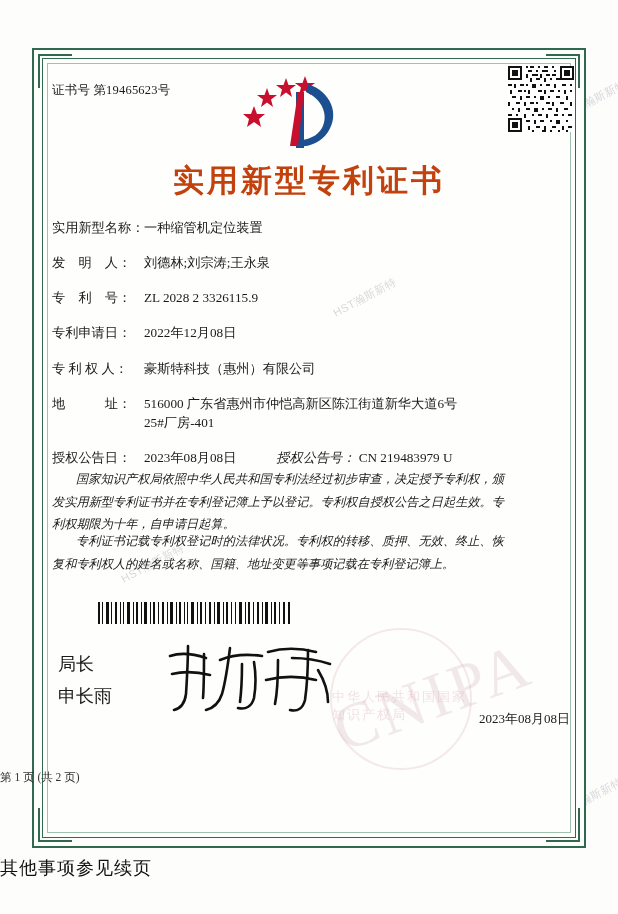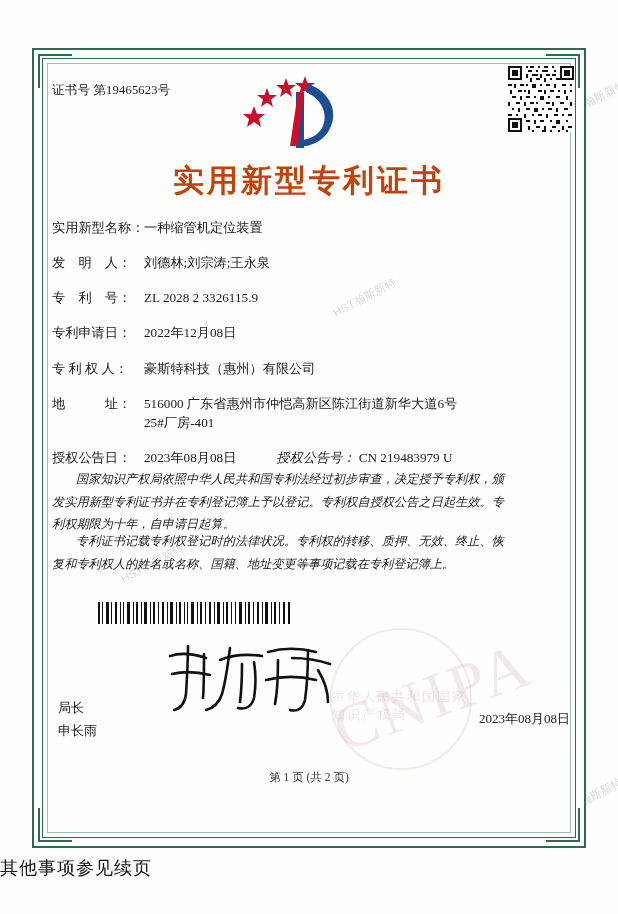--- a/index.html
+++ b/index.html
@@ -182,22 +182,22 @@
     left: 96px;
     top: 602px;
     width: 196px;
     height: 22px;
   }
 
   
   .sig-labels {
     position: absolute;
     left: 58px;
-    top: 696px;
-    font-size: 13px;
+    top: 648px;
+    font-size: 18px;
     line-height: 1.8;
   }
   .sig-img {
     position: absolute;
     left: 158px;
     top: 640px;
     width: 190px;
     height: 76px;
   }
   .date-right {
@@ -227,21 +227,20 @@
     font-size: 13px;
     color: rgba(205,150,150,.55);
     letter-spacing: 2px;
   }
 
   
   .page-num {
     position: absolute;
     left: 0; right: 0;
     top: 770px;
-    text-align: center;
     font-size: 11.5px;
     color: #333;
   }
   .footer-note {
     position: absolute;
     left: 0; right: 0;
     top: 856px;
     text-align: left;
     font-size: 18px;
     color: #111;

